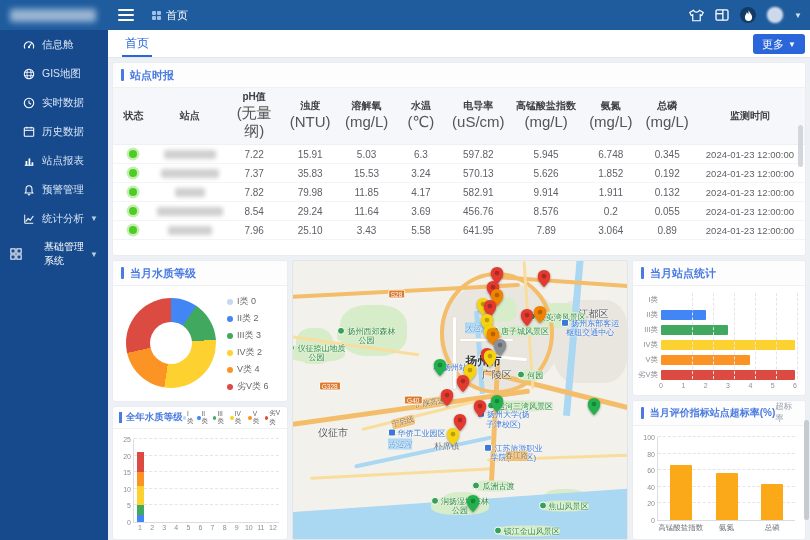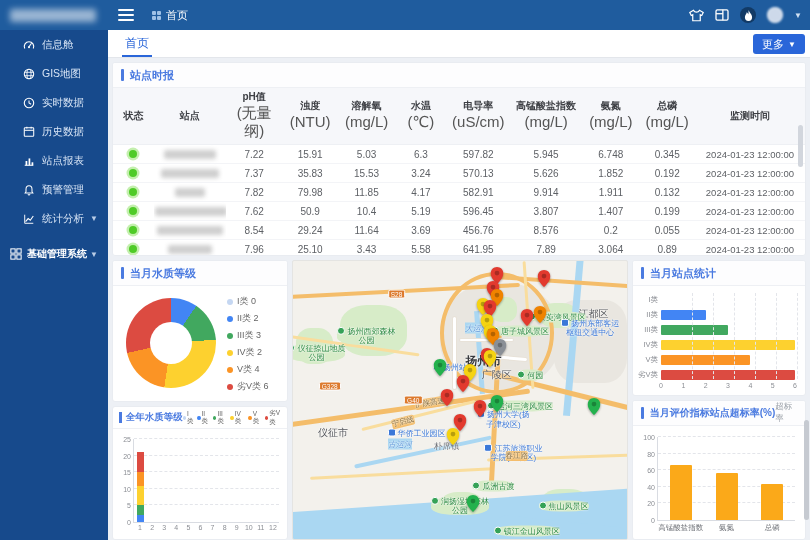--- a/index.html
+++ b/index.html
@@ -24,21 +24,21 @@
   .chev { color:#cfe0f2; font-size:8px; }
 
   
   .sidebar { position:absolute; left:0; top:30px; width:108px; height:510px; background:#174a8c; z-index:20; }
   .side-root { display:flex; align-items:center; height:30px; padding:0 6px 0 9px; color:#fff; font-size:9.5px; background:#133f7d; cursor:pointer; }
   .side-root .lbl { flex:1; margin-left:5px; white-space:nowrap; }
   .menu-item { display:flex; align-items:center; height:29px; padding-left:22px; color:#d7e4f5; font-size:10.5px; cursor:pointer; }
   .menu-item .lbl { margin-left:7px; }
   .menu-item .arrow { margin-left:auto; margin-right:10px; font-size:8px; color:#b9cce6; }
   .side-foot { display:flex; align-items:center; height:30px; margin-top:6px; padding:0 10px 0 9px; color:#fff; font-size:10px; cursor:pointer; }
-  .side-foot .lbl { flex:1; margin-left:5px;font-weight:bold; }
+  .side-foot .lbl { flex:1; margin-left:22px; }
   .icw { width:13px; height:13px; display:flex; align-items:center; justify-content:center; flex:none; }
 
   
   .tabstrip { position:absolute; left:108px; top:30px; width:702px; height:28px; background:#fff; border-bottom:1px solid #e3e6eb; z-index:10; }
   .tab { position:absolute; left:14px; top:0; height:27px; line-height:27px; color:#2a66d9; font-size:12px; padding:0 3px; border-bottom:2px solid #2a66d9; cursor:pointer; }
   .more-btn { position:absolute; right:5px; top:4px; height:20px; background:#2a66d9; color:#fff; border:none; border-radius:3px; font-size:11px; padding:0 9px; cursor:pointer; display:flex; align-items:center; gap:4px; }
   .more-btn .chevd { font-size:8px; }
 
   
   .content { position:absolute; left:108px; top:58px; width:702px; height:482px; background:#edf0f5; }
@@ -318,33 +318,20 @@
               <td>11.85</td>
               <td>4.17</td>
               <td>582.91</td>
               <td>9.914</td>
               <td>1.911</td>
               <td>0.132</td>
               <td style="font-size: 9.5px;">2024-01-23 12:00:00</td>
             </tr>
             <tr>
               <td><span class="dot"></span></td>
-              <td><span class="name-blur" style="width: 72px;"></span></td>
-              <td>7.62</td>
-              <td>50.9</td>
-              <td>10.4</td>
-              <td>5.19</td>
-              <td>596.45</td>
-              <td>3.807</td>
-              <td>1.407</td>
-              <td>0.199</td>
-              <td style="font-size: 9.5px;">2024-01-23 12:00:00</td>
-            </tr>
-            <tr>
-              <td><span class="dot"></span></td>
               <td><span class="name-blur" style="width: 66px;"></span></td>
               <td>8.54</td>
               <td>29.24</td>
               <td>11.64</td>
               <td>3.69</td>
               <td>456.76</td>
               <td>8.576</td>
               <td>0.2</td>
               <td>0.055</td>
               <td style="font-size: 9.5px;">2024-01-23 12:00:00</td>

